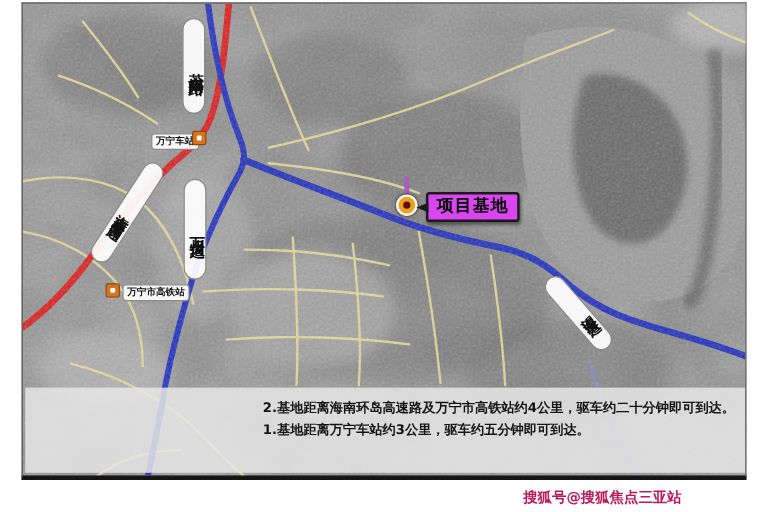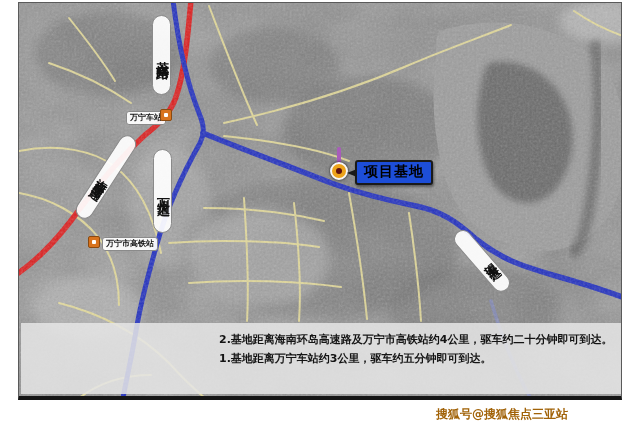--- a/index.html
+++ b/index.html
@@ -27,42 +27,42 @@
               width:4px; height:4px; background:#fff; border-radius:1px; }
 
   
   .pin { position:absolute; width:4px; height:24px; background:#a95cba;
          border-radius:2px; z-index:7; }
   .marker { position:absolute; width:18px; height:18px; border-radius:50%;
             background:#eca31b; border:2px solid #f7f7f7;
             box-shadow:0 0 3px rgba(0,0,0,.8); z-index:8; }
   .marker .dot { position:absolute; left:4px; top:4px; width:6px; height:6px;
                  border-radius:50%; background:#5d0f0f; }
-  .callout { position:absolute; background:#1d4ed8; border:2px solid #1a1a1a;
+  .callout { position:absolute; background:#d946ef; border:2px solid #1a1a1a;
              border-radius:3px; color:#000; font-size:14px; font-weight:bold;
              padding:1px 7px 2px; letter-spacing:1px; z-index:8;
              box-shadow:1px 2px 3px rgba(0,0,0,.45); white-space:nowrap; }
   .callout::before { content:""; position:absolute; left:-10px; top:7px;
              border-top:4px solid transparent; border-bottom:4px solid transparent;
              border-right:10px solid #1a1a1a; }
 
   
   .infobox { position:absolute; left:2px; top:320px; width:600px; height:71px;
              background:rgba(229,229,229,.86); z-index:9; }
   .infobox .lines { position:absolute; left:198px; top:7px; color:#141414;
              font-size:11px; font-weight:bold; line-height:19px;
              letter-spacing:0; white-space:nowrap; }
 
   
   .wm-box { position:absolute; left:428px; top:397px; width:212px; height:20px;
             background:rgba(36,36,36,.93); z-index:11; display:flex;
             align-items:center; justify-content:center; }
   .wm-site { color:#ffffff; font-size:14px; font-weight:bold; letter-spacing:.5px; }
   .wm-byline { position:absolute; left:436px; top:406px; z-index:12;
-            color:#a16207; font-size:12px; font-weight:bold;
+            color:#be185d; font-size:12px; font-weight:bold;
             text-shadow:1px 1px 0 rgba(255,255,255,.35); white-space:nowrap; }
 </style>
 </head>
 <body>
 
 <div class="stage">
 
   <div class="map">
 
     <svg width="604" height="396" viewBox="0 0 604 396" aria-hidden="true">

